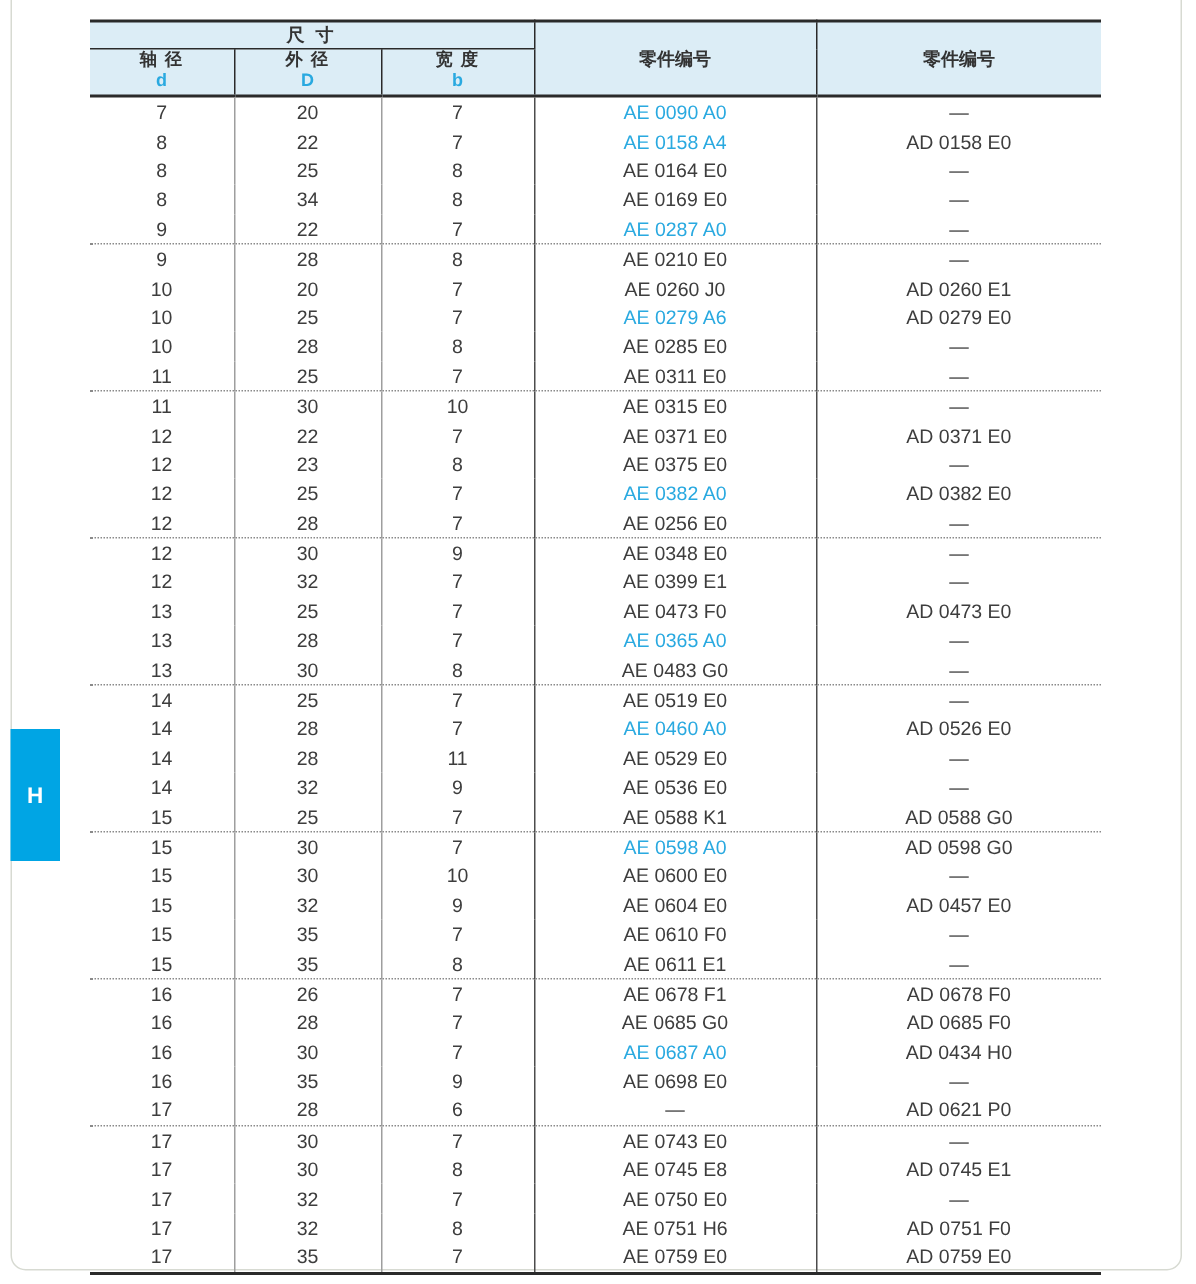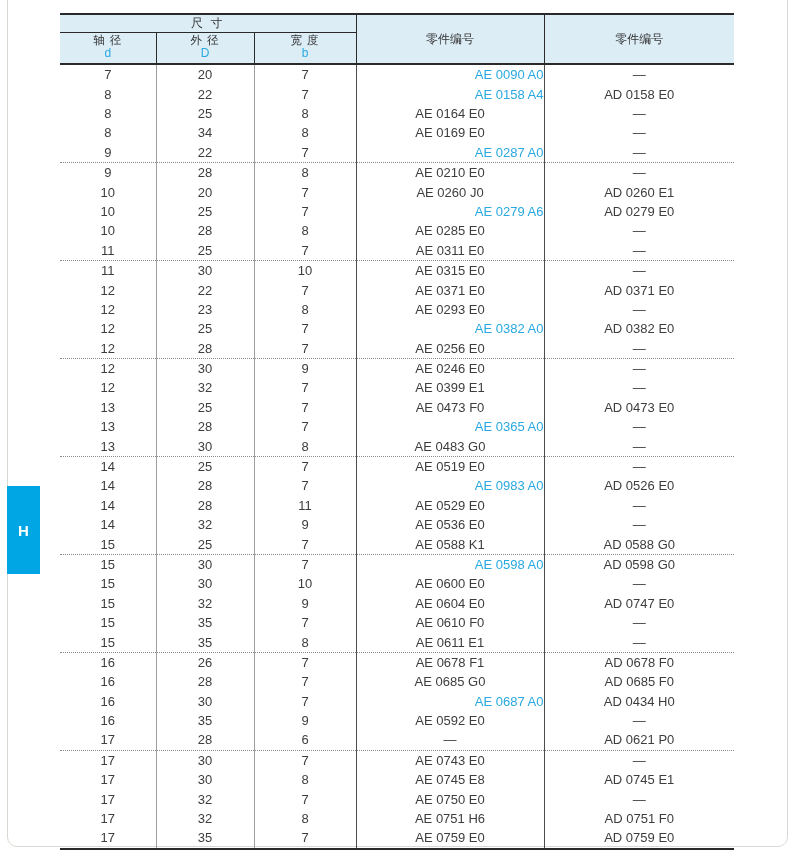--- a/index.html
+++ b/index.html
@@ -30,21 +30,21 @@
     font-size:15px;font-weight:bold;
   }
   table.spec{
     position:absolute;left:60px;top:13px;width:674px;
     border-collapse:collapse;table-layout:fixed;
     border-top:2px solid var(--line-dark);
     border-bottom:2px solid var(--line-dark);
   }
   thead th{
     background:var(--header-bg);
-    font-weight:normal;color:#333;padding:0;
+    font-weight:bold;color:#333;padding:0;
   }
   th.size-group{
     font-size:12px;height:16px;letter-spacing:2px;
     border-bottom:1px solid var(--line-dark);
   }
   th.part-col{
     font-size:12px;
     border-left:1px solid var(--line-dark);
     border-bottom:2px solid var(--line-dark);
   }
@@ -60,21 +60,21 @@
     font-size:13px;color:var(--text-main);line-height:1;
     white-space:nowrap;overflow:hidden;
   }
   tbody td:nth-child(2),
   tbody td:nth-child(3){border-left:1px solid var(--line-gray);}
   tbody td:nth-child(4),
   tbody td:nth-child(5){border-left:1px solid var(--line-mid);}
   tbody tr:nth-child(5n):not(:last-child) td{
     border-bottom:1px dotted #8a8a8a;
   }
-  tbody td.hl{color:var(--accent-blue);text-align:right;}
+  tbody td.hl{color:var(--accent-blue);}
 </style>
 </head>
 <body>
 
 <div class="page-frame"></div>
 
 <div class="section-tab">
   <span>H</span>
 </div>
 
@@ -189,42 +189,42 @@
         <td>12</td>
         <td>22</td>
         <td>7</td>
         <td>AE 0371 E0</td>
         <td>AD 0371 E0</td>
       </tr>
       <tr>
         <td>12</td>
         <td>23</td>
         <td>8</td>
-        <td>AE 0293 E0</td>
+        <td>AE 0375 E0</td>
         <td>—</td>
       </tr>
       <tr>
         <td>12</td>
         <td>25</td>
         <td>7</td>
         <td class="hl">AE 0382 A0</td>
         <td>AD 0382 E0</td>
       </tr>
       <tr>
         <td>12</td>
         <td>28</td>
         <td>7</td>
         <td>AE 0256 E0</td>
         <td>—</td>
       </tr>
       <tr>
         <td>12</td>
         <td>30</td>
         <td>9</td>
-        <td>AE 0246 E0</td>
+        <td>AE 0348 E0</td>
         <td>—</td>
       </tr>
       <tr>
         <td>12</td>
         <td>32</td>
         <td>7</td>
         <td>AE 0399 E1</td>
         <td>—</td>
       </tr>
       <tr>
@@ -252,21 +252,21 @@
         <td>14</td>
         <td>25</td>
         <td>7</td>
         <td>AE 0519 E0</td>
         <td>—</td>
       </tr>
       <tr>
         <td>14</td>
         <td>28</td>
         <td>7</td>
-        <td class="hl">AE 0983 A0</td>
+        <td class="hl">AE 0460 A0</td>
         <td>AD 0526 E0</td>
       </tr>
       <tr>
         <td>14</td>
         <td>28</td>
         <td>11</td>
         <td>AE 0529 E0</td>
         <td>—</td>
       </tr>
       <tr>
@@ -295,21 +295,21 @@
         <td>30</td>
         <td>10</td>
         <td>AE 0600 E0</td>
         <td>—</td>
       </tr>
       <tr>
         <td>15</td>
         <td>32</td>
         <td>9</td>
         <td>AE 0604 E0</td>
-        <td>AD 0747 E0</td>
+        <td>AD 0457 E0</td>
       </tr>
       <tr>
         <td>15</td>
         <td>35</td>
         <td>7</td>
         <td>AE 0610 F0</td>
         <td>—</td>
       </tr>
       <tr>
         <td>15</td>
@@ -336,21 +336,21 @@
         <td>16</td>
         <td>30</td>
         <td>7</td>
         <td class="hl">AE 0687 A0</td>
         <td>AD 0434 H0</td>
       </tr>
       <tr>
         <td>16</td>
         <td>35</td>
         <td>9</td>
-        <td>AE 0592 E0</td>
+        <td>AE 0698 E0</td>
         <td>—</td>
       </tr>
       <tr>
         <td>17</td>
         <td>28</td>
         <td>6</td>
         <td>—</td>
         <td>AD 0621 P0</td>
       </tr>
       <tr>

